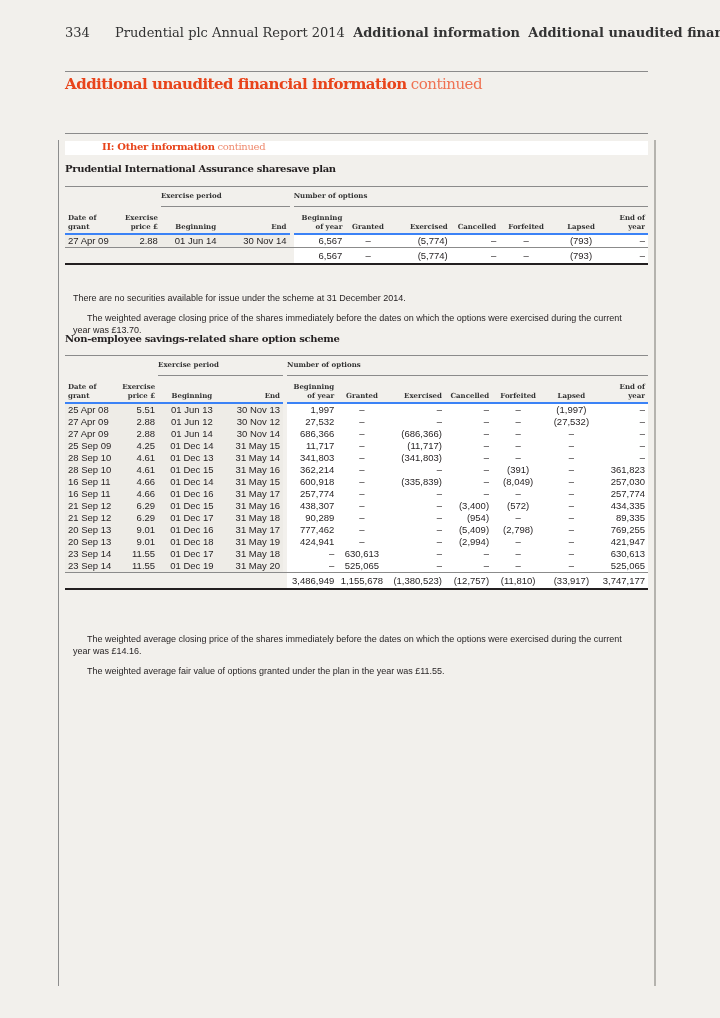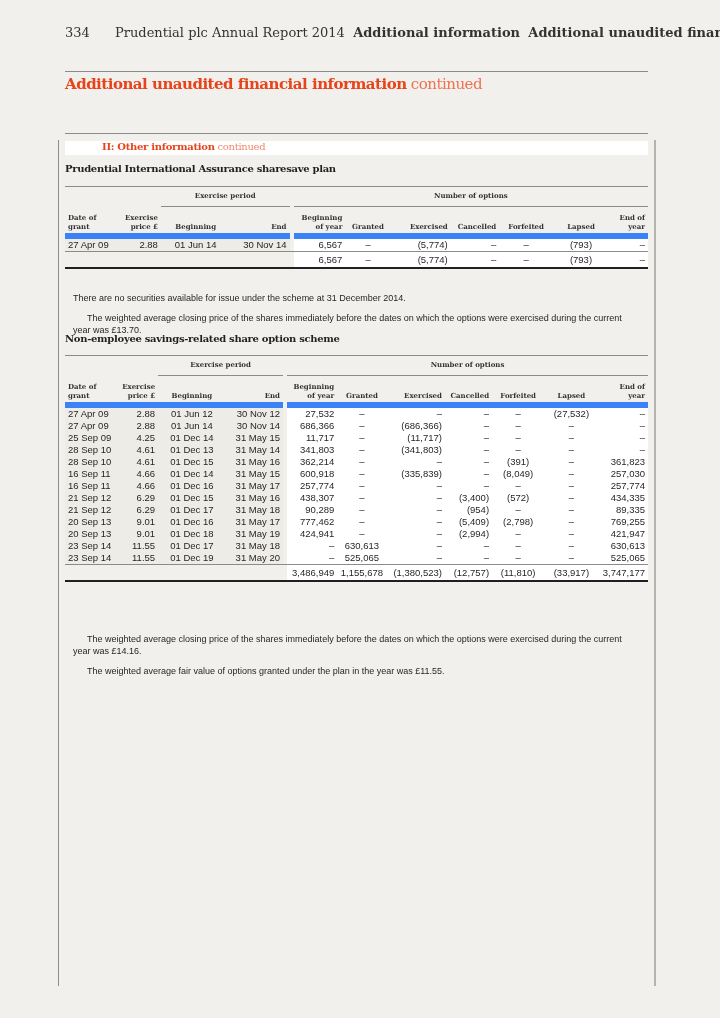--- a/index.html
+++ b/index.html
@@ -18,25 +18,25 @@
   .vborder-l { position:absolute; left:58px; top:140px; width:1px; height:846px; background:#8d8d8d; }
   .vborder-r { position:absolute; left:654px; top:140px; width:2px; height:846px; background:#b5b3ae; }
   .section-bar { position:absolute; left:65px; top:141px; width:583px; height:14px; background:#ffffff; }
   .section-bar span { position:absolute; left:2px; top:0px; font-family:"DejaVu Serif", serif; font-size:10px; letter-spacing:-0.3px; color:#e8441b; white-space:nowrap; }
   .section-bar .cont { font-weight:normal; color:#ef8a6e; position:static; }
   .section-bar b { position:static;margin-left:35px; }
   .sub-title { position:absolute; left:65px; font-family:"DejaVu Serif", serif; font-size:10px; font-weight:bold; letter-spacing:-0.3px; color:#231f20; white-space:nowrap; }
 
   table.opts { position:absolute; left:65px; width:583px; border-collapse:collapse; font-size:9.5px; }
   table.opts th { font-family:"DejaVu Serif", serif; font-size:7px; font-weight:bold; color:#333; line-height:9px; padding:0 3px 2px 3px; vertical-align:bottom; text-align:right; }
-  table.opts th.grp { text-align:center; padding:4px 0 6px 0; border-bottom:1px solid #8b8b8b; }
+  table.opts th.grp { text-align:left; padding:4px 0 6px 0; border-bottom:1px solid #8b8b8b; }
   table.opts tr.grp-row th { border-top:1px solid #8b8b8b; }
   table.opts th.left { text-align:left; }
   table.opts th.center { text-align:center; }
-  table.opts tr.colhdr th { padding-top:6px; padding-bottom:2px; border-bottom:6px solid #3b82f6; }
+  table.opts tr.colhdr th { padding-top:6px; padding-bottom:2px; border-bottom:2px solid #3b82f6; }
   table.opts td { padding:0 3px; height:12px; line-height:12px; text-align:right; white-space:nowrap; color:#231f20; }
   table.opts td.lbl { background:#eeece7; }
   table.opts td.num { background:#ffffff; }
   table.opts td.left { text-align:left; }
   table.opts td.center { text-align:center; }
   table.opts tr.total td { border-top:1px solid #8b8b8b; border-bottom:2px solid #231f20; height:15px; line-height:15px; }
   table.opts tr.total td.lbl { background:transparent; }
   table.opts .gap { width:4px; padding:0; background:transparent !important; }
   table.opts tr.colhdr th.gap, table.opts tr.grp-row th.gap { border-bottom:none; }
 
@@ -172,20 +172,34 @@
       <th class="center">Granted</th>
       <th>Exercised</th>
       <th>Cancelled</th>
       <th class="center">Forfeited</th>
       <th class="center">Lapsed</th>
       <th><span>End of</span><br><span>year</span></th>
     </tr>
   </thead>
   <tbody>
       <tr>
+        <td class="lbl left">25 Apr 08</td>
+        <td class="lbl ">5.51</td>
+        <td class="lbl center">01 Jun 13</td>
+        <td class="lbl ">30 Nov 13</td>
+        <td class="gap"></td>
+        <td class="num ">1,997</td>
+        <td class="num center">–</td>
+        <td class="num ">–</td>
+        <td class="num ">–</td>
+        <td class="num center">–</td>
+        <td class="num center">(1,997)</td>
+        <td class="num ">–</td>
+      </tr>
+      <tr>
         <td class="lbl left">27 Apr 09</td>
         <td class="lbl ">2.88</td>
         <td class="lbl center">01 Jun 12</td>
         <td class="lbl ">30 Nov 12</td>
         <td class="gap"></td>
         <td class="num ">27,532</td>
         <td class="num center">–</td>
         <td class="num ">–</td>
         <td class="num ">–</td>
         <td class="num center">–</td>

